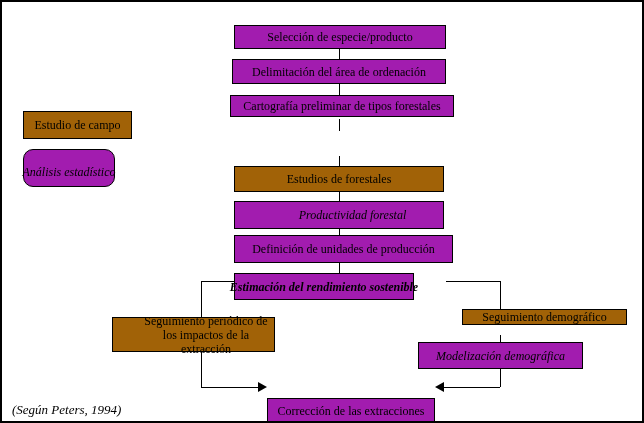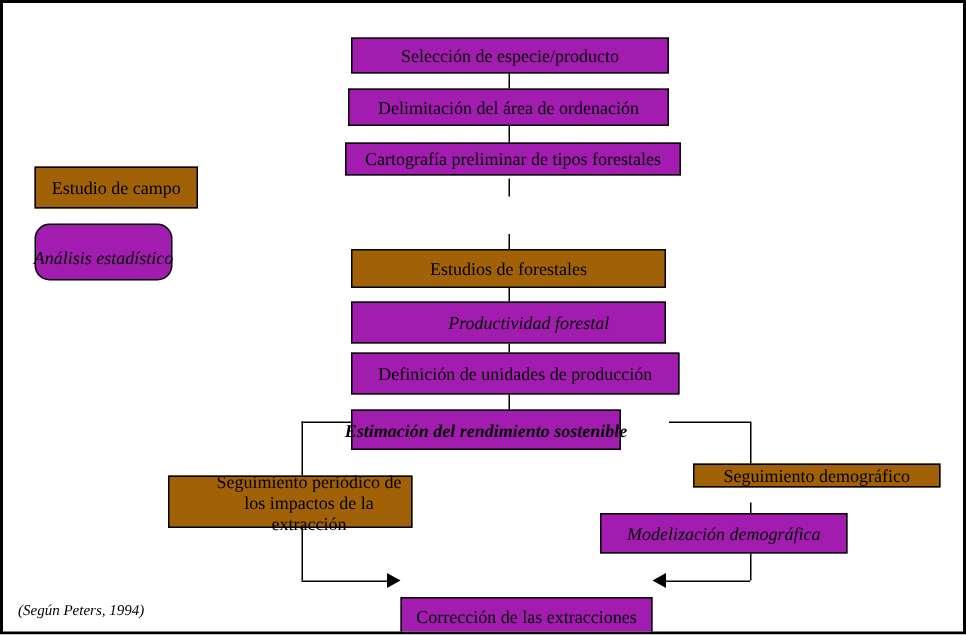--- a/index.html
+++ b/index.html
@@ -45,21 +45,21 @@
   .n7{left:232px;top:233px;width:219px;height:28px;}
   .n8{left:232px;top:271px;width:180px;height:27px;font-weight:bold;}
 
   
   .leg1{left:21px;top:109px;width:109px;height:28px;}
   .leg2{left:21px;top:147px;width:92px;height:38px;align-items:flex-start;padding-top:15px;border-radius:10px;}
 
   
   .bleft{left:110px;top:315px;width:163px;height:35px;}
   .brt{left:412px;top:307px;width:165px;height:16px;margin-left:48px;}
-  .brb{left:398px;top:340px;width:165px;height:27px;}
+  .brb{left:416px;top:340px;width:165px;height:27px;}
   .bmerge{left:265px;top:376px;width:168px;height:26px;margin-top:20px;}
 
   
   .c1{left:337px;top:47px;height:10px;}
   .c2{left:337px;top:82px;height:11px;}
   .c3{left:337px;top:117px;height:12px;}
   .c4{left:337px;top:154px;height:10px;}
   .c5{left:337px;top:190px;height:9px;}
   .c6{left:337px;top:227px;height:6px;}
   .c7{left:337px;top:261px;height:10px;}
@@ -74,21 +74,21 @@
   
   .rh1{left:444px;top:279px;width:54px;}
   .rv1{left:498px;top:279px;height:28px;}
   .rv2{left:498px;top:333px;height:7px;}
   .rv3{left:498px;top:367px;height:18px;}
   .rh2{left:441px;top:385px;width:57px;}
   .ar2{left:433px;top:380px;}
 
   .caption{
     position:absolute;left:10px;top:400px;
-    font-style:italic;font-size:10px;color:#000;
+    font-style:italic;font-size:13px;color:#000;
   }
 </style>
 </head>
 <body>
 
 <div class="canvas">
 
   <div class="node gray leg1">Estudio de campo</div>
   <div class="node italic leg2">Análisis estadístico</div>
 

